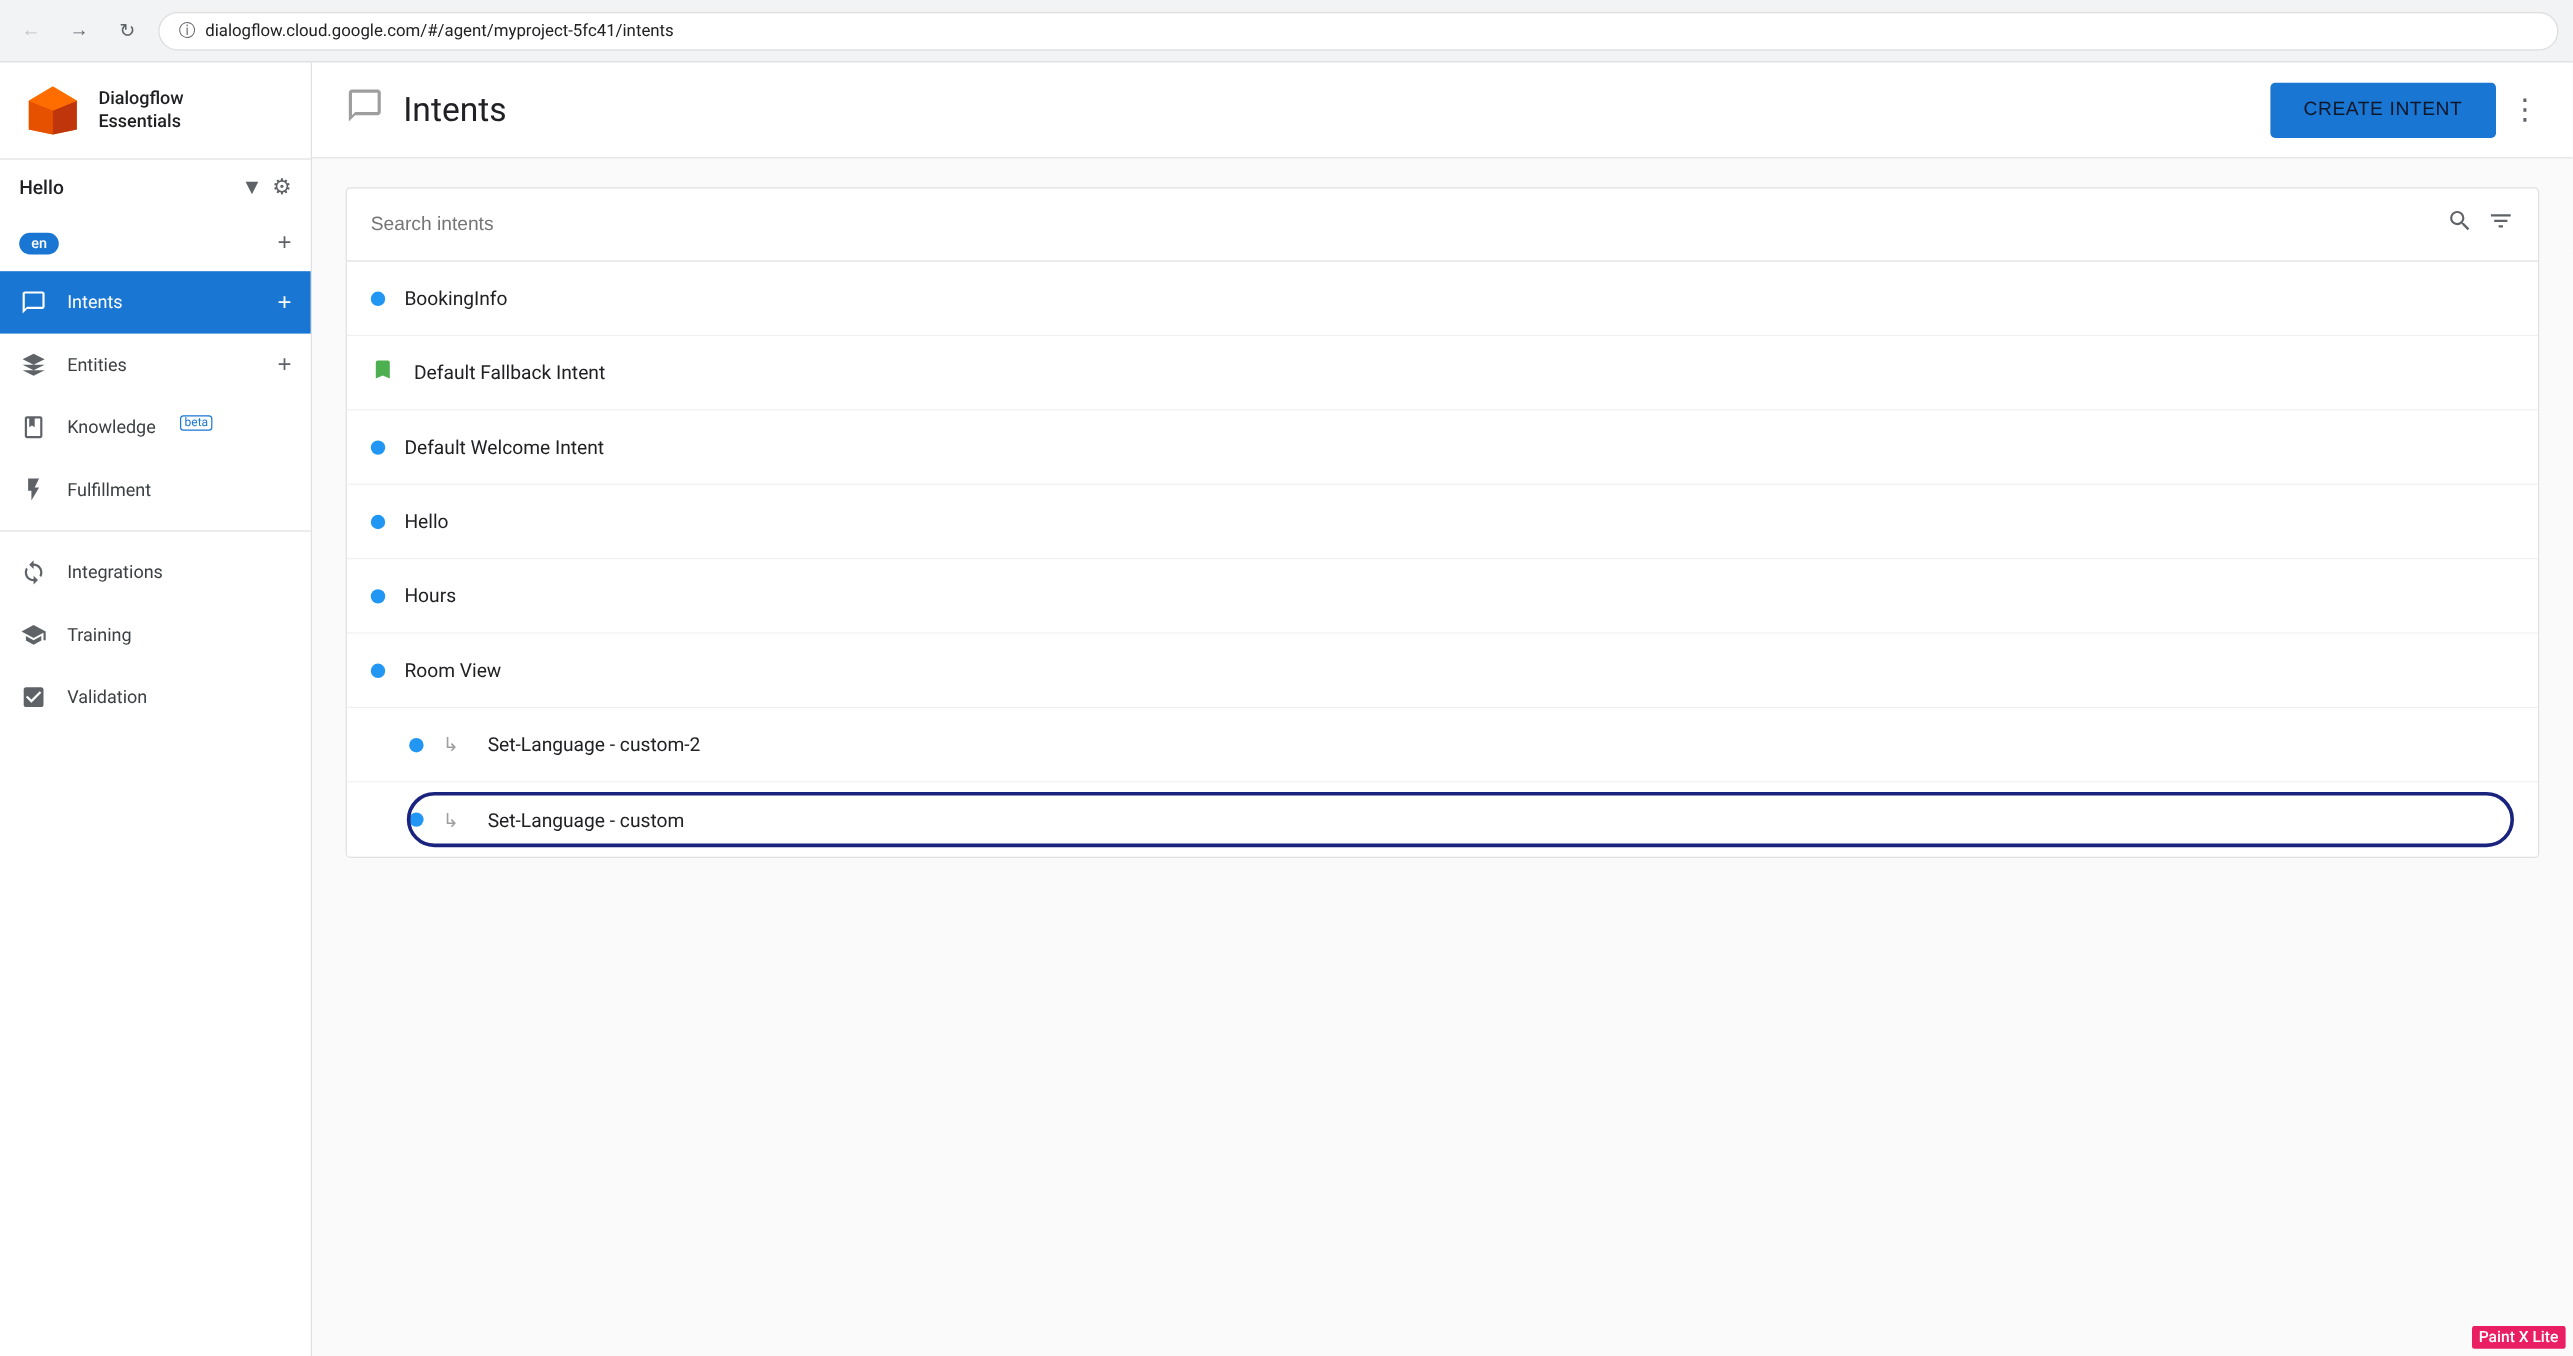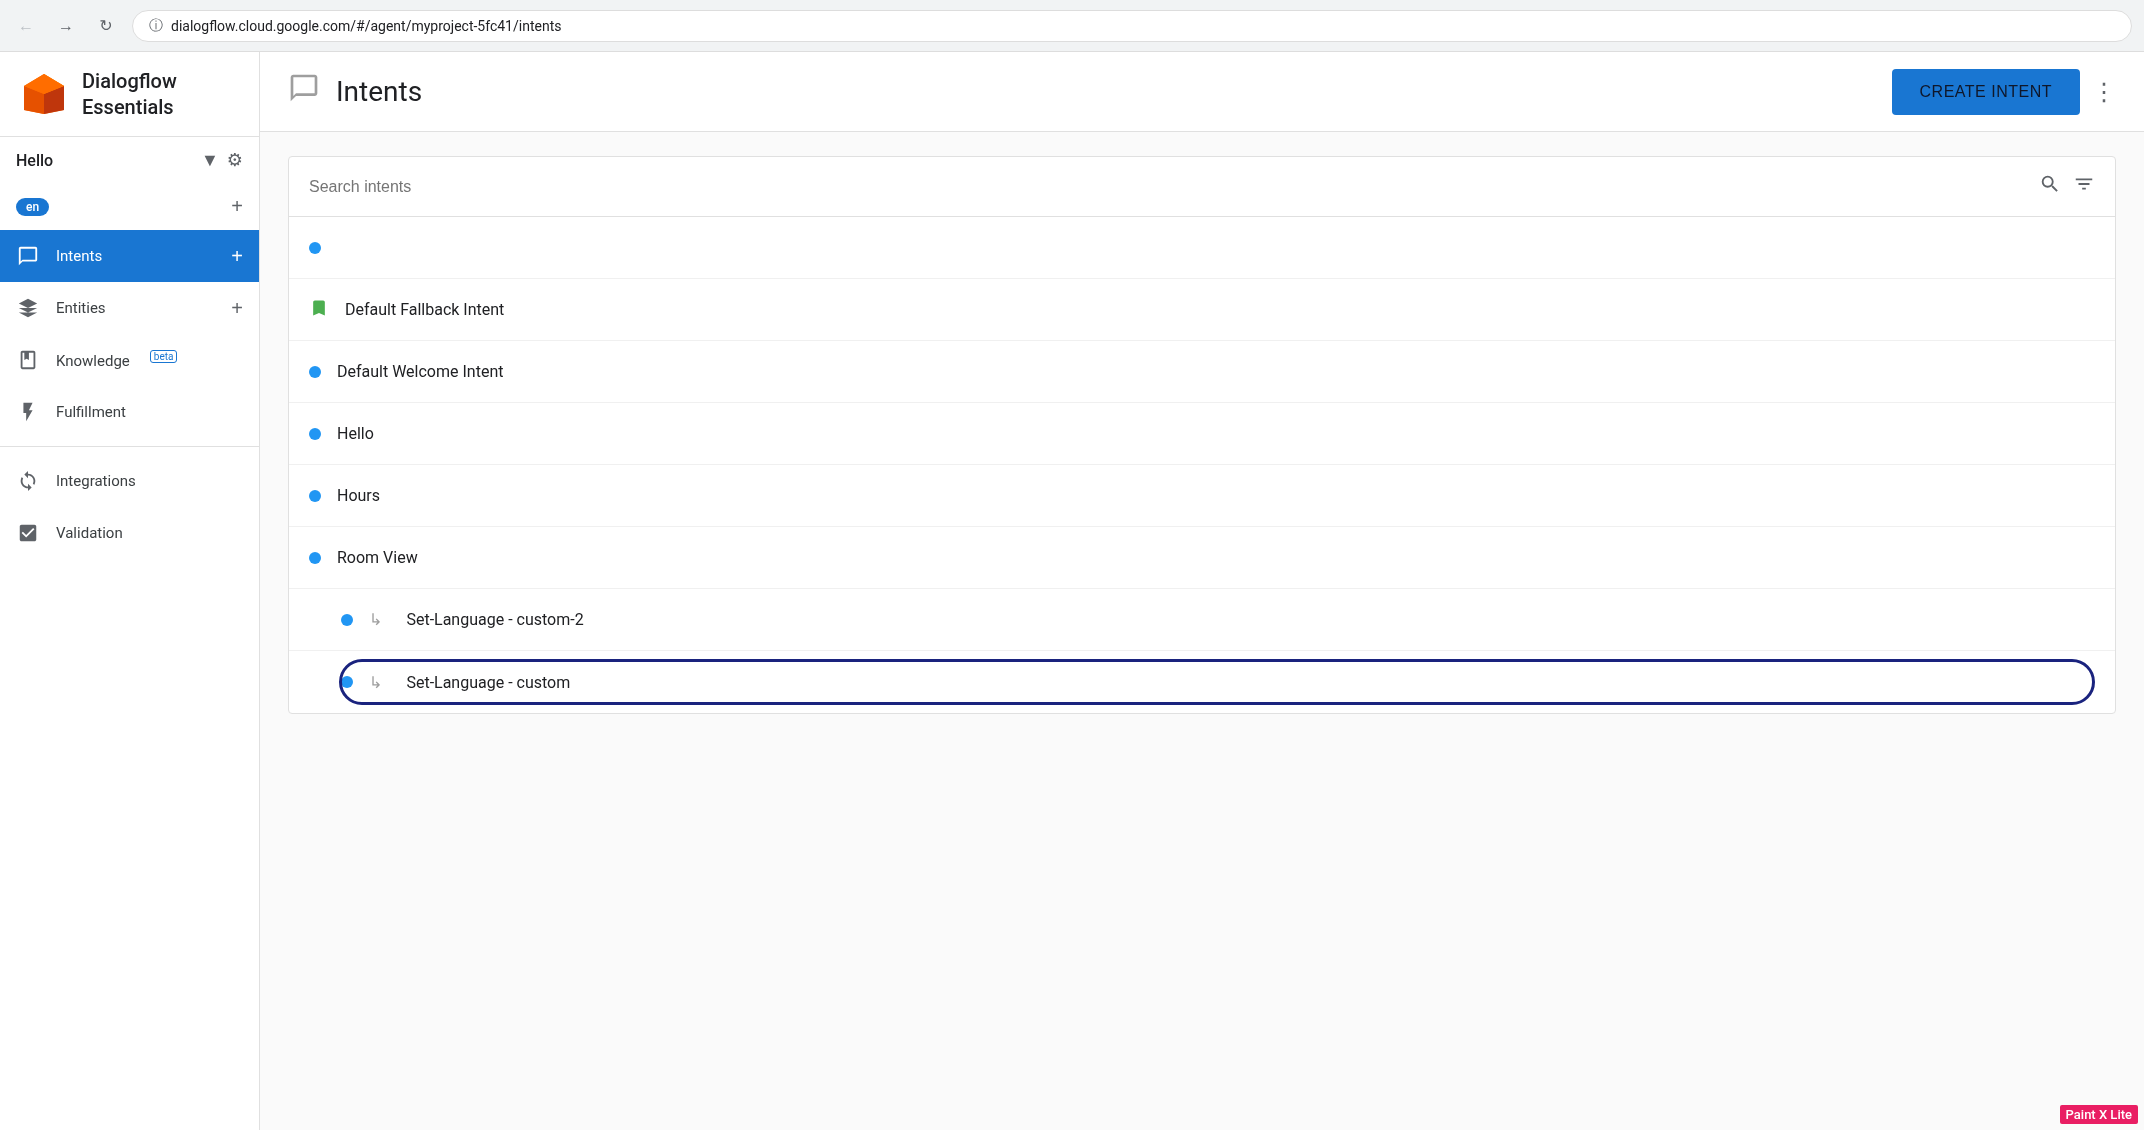--- a/index.html
+++ b/index.html
@@ -64,21 +64,21 @@
       padding: 16px 20px;
       display: flex;
       align-items: center;
       gap: 14px;
       border-bottom: 1px solid #e0e0e0;
     }
     .logo-icon {
       width: 48px; height: 48px;
       flex-shrink: 0;
     }
-    .logo-text { font-size: 20px; font-weight: 500; color: #202124; line-height: 1.3; }
+    .logo-text { font-size: 15px; font-weight: 500; color: #202124; line-height: 1.3; }
 
     .agent-row {
       padding: 12px 16px 4px 16px;
       display: flex;
       align-items: center;
       justify-content: space-between;
     }
     .agent-name { font-size: 16px; font-weight: 500; color: #202124; }
     .agent-controls { display: flex; align-items: center; gap: 8px; }
     .dropdown-arrow { color: #5f6368; font-size: 18px; cursor: pointer; }
@@ -370,20 +370,28 @@
 
       <div class="nav-item">
         <span class="nav-icon">
           <svg width="22" height="22" viewBox="0 0 24 24" fill="#5f6368">
               <path d="M12 4V1L8 5l4 4V6c3.31 0 6 2.69 6 6 0 1.01-.25 1.97-.7 2.8l1.46 1.46C19.54 15.03 20 13.57 20 12c0-4.42-3.58-8-8-8zm0 14c-3.31 0-6-2.69-6-6 0-1.01.25-1.97.7-2.8L5.24 7.74C4.46 8.97 4 10.43 4 12c0 4.42 3.58 8 8 8v3l4-4-4-4v3z"></path>
             </svg>
         </span>
         <span class="nav-label">Integrations</span>
       </div>
 
+      <div class="nav-item">
+        <span class="nav-icon">
+          <svg width="22" height="22" viewBox="0 0 24 24" fill="#5f6368">
+              <path d="M12 3L1 9l11 6 9-4.91V17h2V9M5 13.18v4L12 21l7-3.82v-4L12 17l-7-3.82z"></path>
+            </svg>
+        </span>
+        <span class="nav-label">Training</span>
+      </div>
 
       <div class="nav-item">
         <span class="nav-icon">
           <svg width="22" height="22" viewBox="0 0 24 24" fill="#5f6368">
               <path d="M19 3H5c-1.1 0-2 .9-2 2v14c0 1.1.9 2 2 2h14c1.1 0 2-.9 2-2V5c0-1.1-.9-2-2-2zm-9 14l-5-5 1.41-1.41L10 14.17l7.59-7.59L19 8l-9 9z"></path>
             </svg>
         </span>
         <span class="nav-label">Validation</span>
       </div>
     </nav>
@@ -420,20 +428,21 @@
           </button>
           <button class="filter-icon-btn">
             <svg width="22" height="22" viewBox="0 0 24 24" fill="#5f6368">
                 <path d="M10 18h4v-2h-4v2zM3 6v2h18V6H3zm3 7h12v-2H6v2z"></path>
               </svg>
           </button>
         </div>
 
         <div class="intent-row">
           <span class="intent-dot dot-blue"></span>
+          <span class="intent-name">BookingInfo</span>
         </div>
 
         <div class="intent-row">
           <span class="intent-bookmark">
             <svg width="20" height="20" viewBox="0 0 24 24" fill="#4caf50">
                 <path d="M17 3H7c-1.1 0-1.99.9-1.99 2L5 21l7-3 7 3V5c0-1.1-.9-2-2-2z"></path>
               </svg>
           </span>
           <span class="intent-name">Default Fallback Intent</span>
         </div>

